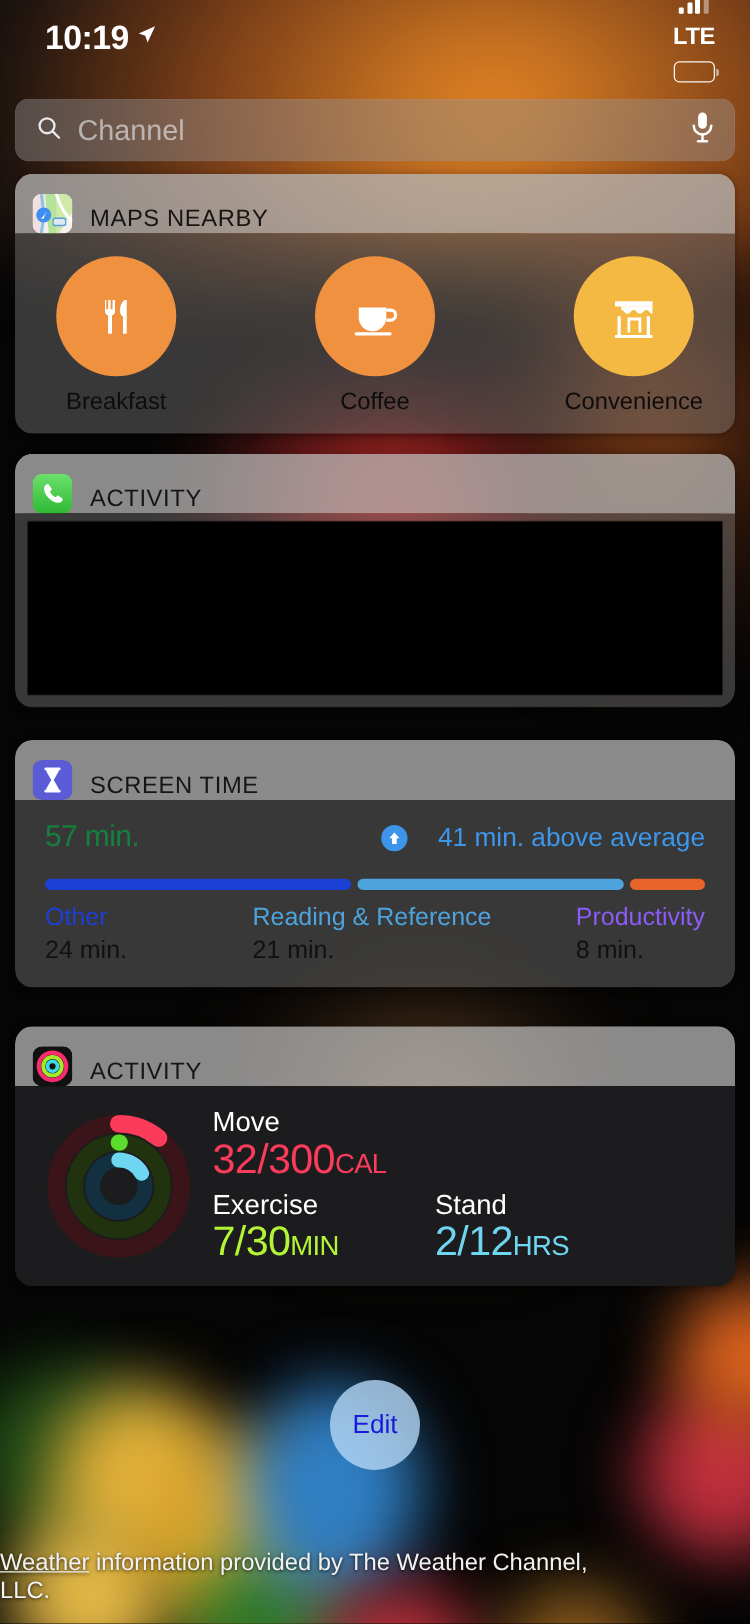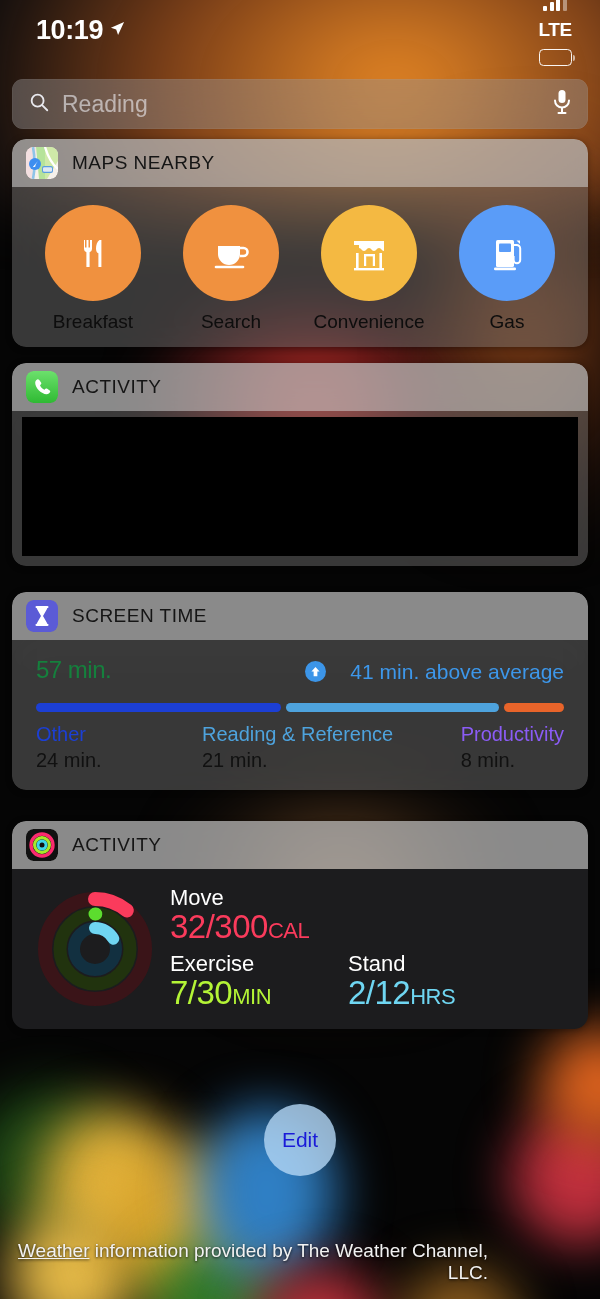--- a/index.html
+++ b/index.html
@@ -70,21 +70,21 @@
   #search-input-text { flex:1; margin-left:12px; font-size:23px; color:rgba(235,235,240,.62); }
 
   
   #widgets { position:absolute; left:0; top:0; width:600px; z-index:20; }
   .widget {
     position:absolute; left:12px; width:576px;
     border-radius:14px; overflow:hidden;
     box-shadow:0 1px 6px rgba(0,0,0,.35);
   }
   .w-header {
-    height:48px; display:flex; align-items:center; gap:14px; padding:0 14px;
+    height:48px; display:flex; align-items:flex-end; gap:14px; padding:0 14px;
     background:rgba(185,185,185,.74);
     backdrop-filter:blur(20px);
   }
   .w-title { font-size:19px; color:#151515; letter-spacing:.5px; }
   .app-icon { width:32px; height:32px; border-radius:7.5px; flex-shrink:0; overflow:hidden; position:relative; }
   .w-body { background:rgba(128,128,128,.42); backdrop-filter:blur(20px); }
 
   
   #widget-maps { top:139px; }
   #maps-body { height:160px; display:flex; align-items:flex-start; padding:18px 22px 0; justify-content:space-between; }
@@ -128,21 +128,21 @@
   
   #edit-button {
     position:absolute; left:264px; top:1104px; width:72px; height:72px;
     border-radius:50%; background:rgba(180,215,245,.80);
     display:flex; align-items:center; justify-content:center;
     font-size:21px; color:#1a1ad8; z-index:22;
   }
 
   
   #footer {
-    position:absolute; left:0; top:1240px; width:488px; text-align:right;
+    position:absolute; left:0; top:1240px; width:488px; text-align:left;
     font-size:19px; color:#f2f2f2; z-index:22; text-shadow:0 1px 3px rgba(0,0,0,.8);
   }
   #footer-link { text-decoration:underline; }
 </style>
 </head>
 <body>
 
 <div id="screen">
 
   <div id="wallpaper">
@@ -186,21 +186,21 @@
     </div>
   </div>
 
   <div id="search-bar">
     <span>
       <svg width="22" height="22" viewBox="0 0 24 24" fill="none" stroke="#e9e9ee" stroke-width="2">
         <circle cx="10.5" cy="10.5" r="6.5"></circle>
           <line x1="15.4" y1="15.4" x2="21" y2="21" stroke-linecap="round"></line>
       </svg>
     </span>
-    <span id="search-input-text">Reading</span>
+    <span id="search-input-text">Channel</span>
     <span>
       <svg width="20" height="26" viewBox="0 0 20 26" fill="#fff">
         <rect x="6.5" y="1" width="7" height="13" rx="3.5"></rect>
         <path d="M3 11.5a7 7 0 0 0 14 0" fill="none" stroke="#fff" stroke-width="2" stroke-linecap="round"></path>
         <rect x="9" y="18.5" width="2" height="4.5"></rect>
           <rect x="5.5" y="23" width="9" height="2" rx="1"></rect>
       </svg>
     </span>
   </div>
 
@@ -237,51 +237,39 @@
         </div>
 
         <div class="cat">
           <span class="cat-circle" style="background:#f0913f">
             <svg width="48" height="48" viewBox="0 0 48 48" fill="none" stroke="#fff" stroke-width="2.6">
               <path d="M11 17h22v8a11 11 0 0 1-22 0z" fill="#fff" stroke="none"></path>
               <path d="M33 19h3.5a4 4 0 0 1 0 8H33" stroke="#fff"></path>
               <line x1="9" y1="38" x2="36" y2="38" stroke-linecap="round"></line>
             </svg>
           </span>
-          <span class="cat-label">Search</span>
+          <span class="cat-label">Coffee</span>
         </div>
 
         <div class="cat">
           <span class="cat-circle" style="background:#f4b942">
             <svg width="48" height="48" viewBox="0 0 48 48" fill="#fff">
               <path d="M9 12h30v4H9z"></path>
               <path d="M9 16h30v6c-2.5 0-2.5-3-5-3s-2.5 3-5 3-2.5-3-5-3-2.5 3-5 3-2.5-3-5-3v-6z"></path>
               <rect x="11" y="24" width="2.6" height="15"></rect>
               <rect x="34.4" y="24" width="2.6" height="15"></rect>
               <rect x="19" y="25" width="11" height="2.4"></rect>
               <rect x="19" y="27" width="2.2" height="10"></rect>
               <rect x="27.8" y="27" width="2.2" height="10"></rect>
               <rect x="9" y="39" width="30" height="2.4"></rect>
             </svg>
           </span>
           <span class="cat-label">Convenience</span>
         </div>
 
-        <div class="cat">
-          <span class="cat-circle" style="background:#5a9cf8">
-            <svg width="48" height="48" viewBox="0 0 48 48" fill="#fff">
-              <rect x="13" y="11" width="18" height="27" rx="1.6"></rect>
-              <rect x="16" y="14.5" width="12" height="8.5" rx="1" fill="#5a9cf8"></rect>
-              <rect x="11" y="38.5" width="22" height="2.8" rx="1.2"></rect>
-              <path d="M31 17h2.6c1.6 0 2.6 1 2.6 2.6V31a2.3 2.3 0 0 1-4.6 0v-4h-2v4a4.3 4.3 0 0 0 8.6 0V19.6c0-2.7-1.9-4.6-4.6-4.6H31z"></path>
-              <path d="M33.5 11.5 37 15v-3.5z"></path>
-            </svg>
-          </span>
-          <span class="cat-label">Gas</span>
-        </div>
 
       </div>
     </div>
 
     <div class="widget" id="widget-fav">
       <div class="w-header">
         <span class="app-icon">
           <svg width="32" height="32" viewBox="0 0 32 32">
             <defs>
                 <linearGradient id="pg" x1="0" y1="0" x2="0" y2="1">

